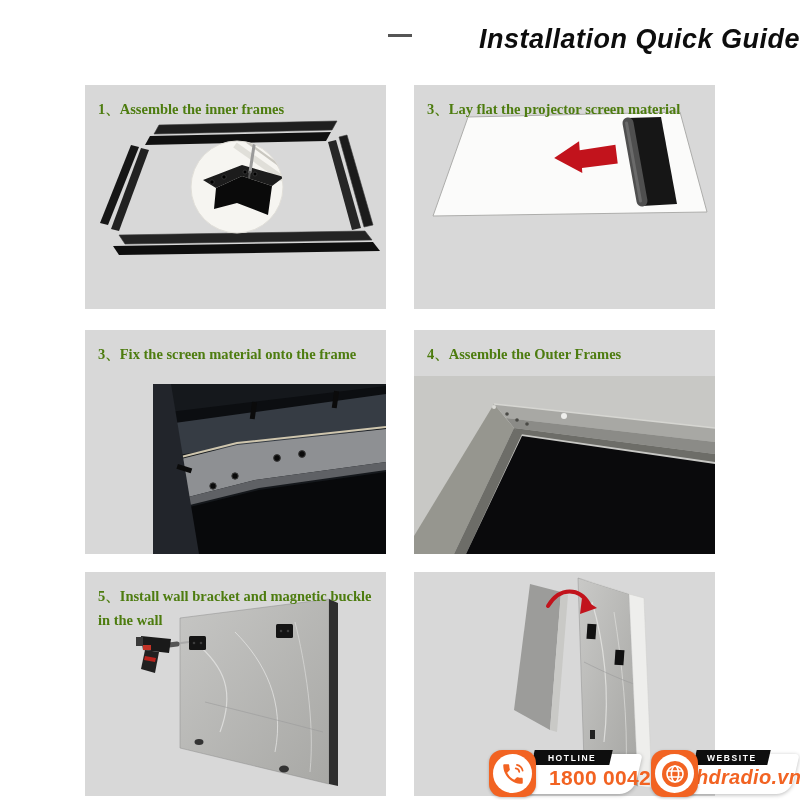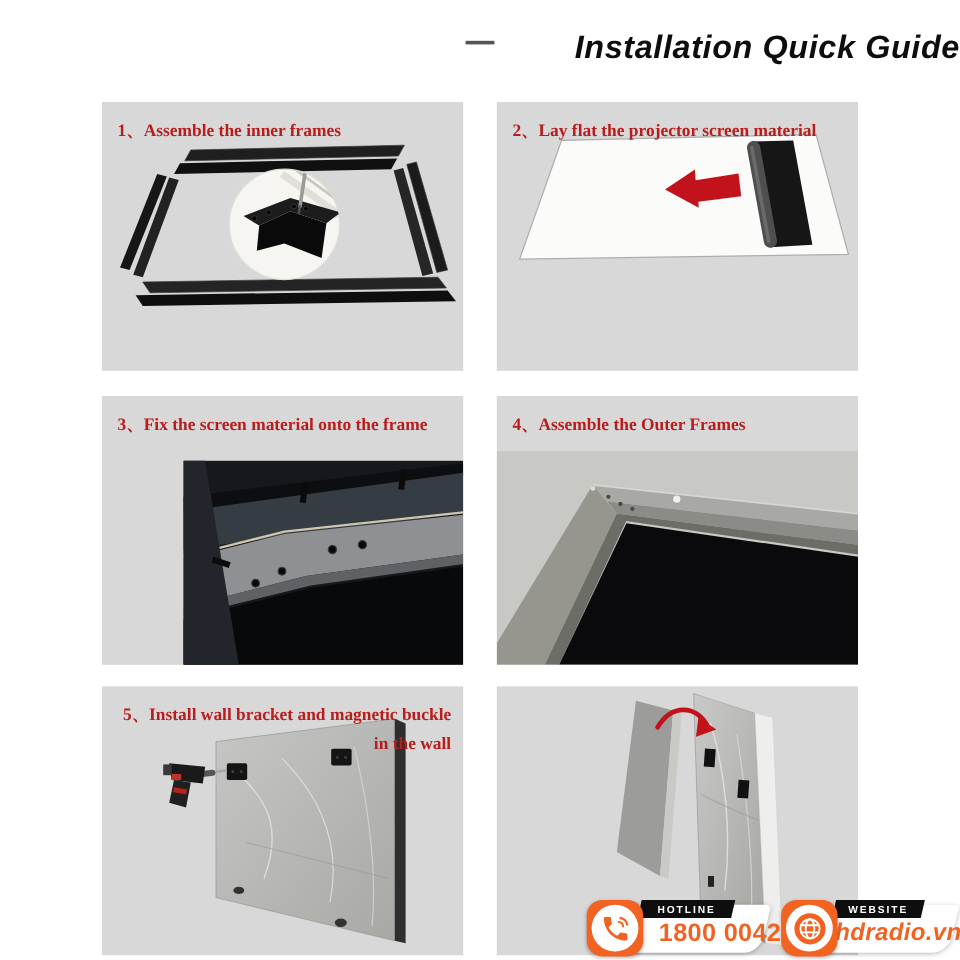--- a/index.html
+++ b/index.html
@@ -6,23 +6,23 @@
   .page{position:relative;width:800px;height:800px;background:#ffffff;overflow:hidden;
         font-family:"Liberation Sans",sans-serif;}
   
   .title{position:absolute;top:6px;left:0;width:800px;text-align:right;
          font:bold italic 27px "Liberation Sans",sans-serif;color:#0d0d0d;letter-spacing:.5px;}
   .title-divider{position:absolute;top:34px;left:388px;width:24px;height:3px;background:#555;}
   
   .panel{position:absolute;width:301px;height:224px;background:#d8d8d8;}
   #p1{left:85px;top:85px;}  #p2{left:414px;top:85px;}
   #p3{left:85px;top:330px;} #p4{left:414px;top:330px;}
-  #p5{left:85px;top:572px;text-align:right;} #p6{left:414px;top:572px;}
+  #p5{left:85px;top:572px;} #p6{left:414px;top:572px;}
   .caption{position:absolute;top:13px;left:13px;right:10px;margin:0;z-index:3;
-           font:bold 14.5px "Liberation Serif",serif;color:#b91c1c;line-height:1.65;}
+           font:bold 14.5px "Liberation Serif",serif;color:#4d7c0f;line-height:1.65;}
   .illus{position:absolute;left:0;top:0;width:301px;height:224px;}
   
   .badge{position:absolute;height:47px;z-index:10;}
   #hotline-badge{left:489px;top:750px;width:152px;}
   #website-badge{left:651px;top:750px;width:147px;}
   .badge .body{position:absolute;left:26px;top:4px;right:3px;height:40px;background:#fff;
                transform:skewX(-13deg);border-radius:3px 4px 14px 4px;
                box-shadow:0 1px 4px rgba(0,0,0,.28);}
   .badge .ribbon{position:absolute;left:44px;top:0;height:15px;background:#0e0e0e;
                  transform:skewX(-13deg);display:flex;align-items:center;justify-content:center;z-index:2;}
@@ -75,21 +75,21 @@
           <circle cx="160" cy="87" r="2" fill="#000" stroke="#3a3a3a" stroke-width="0.8"></circle>
           <circle cx="170" cy="89" r="2" fill="#000" stroke="#3a3a3a" stroke-width="0.8"></circle>
           <line x1="170" y1="54" x2="165" y2="87" stroke="#9a9a9a" stroke-width="3" stroke-linecap="round"></line>
           <line x1="165" y1="86" x2="164" y2="93" stroke="#555" stroke-width="2"></line>
         </g>
       </g>
     </svg>
   </section>
 
   <section class="panel" id="p2">
-    <p class="caption">2、Lay flat the projector screen material</p>
+    <p class="caption">3、Lay flat the projector screen material</p>
     <svg class="illus" viewBox="0 0 301 224">
       <polygon points="54,32 266,27 293,127 19,131" fill="#fbfbfa" stroke="#adadab" stroke-width="1"></polygon>
       <polygon points="213,33 247,32 263,119 228,121" fill="#161616"></polygon>
       <line x1="214" y1="38" x2="228" y2="116" stroke="#4f4f4f" stroke-width="11" stroke-linecap="round"></line>
       <line x1="212.5" y1="38" x2="226.5" y2="116" stroke="#6a6a6a" stroke-width="3" stroke-linecap="round"></line>
       <g transform="translate(139,56) rotate(-4)">
         <polygon points="0,17 26,2 26,11 62,8 63,27 27,29 27,34" fill="#c2131c"></polygon>
       </g>
     </svg>
   </section>

